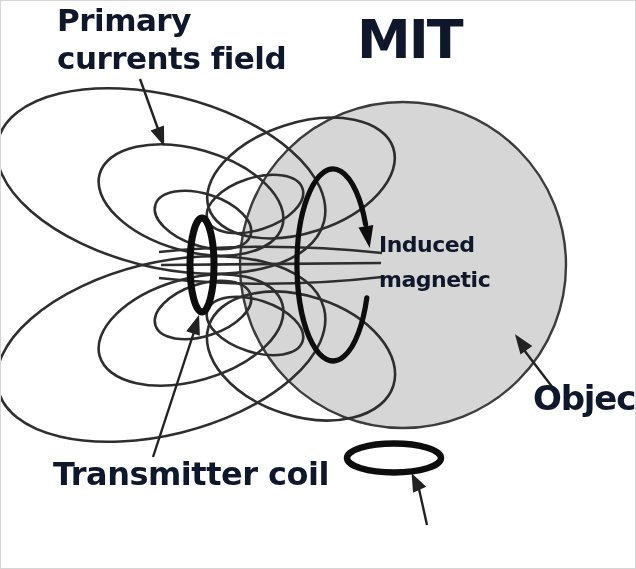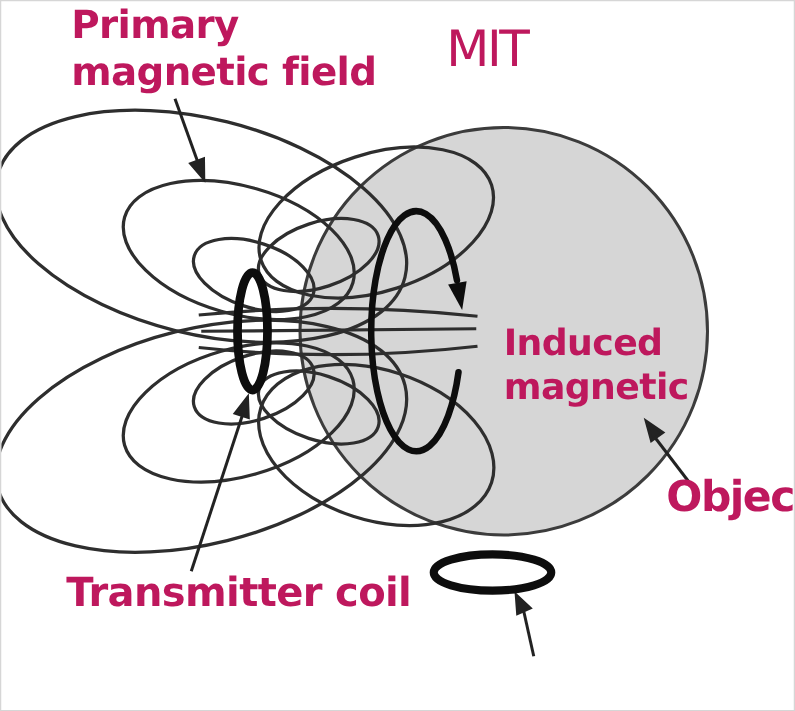--- a/index.html
+++ b/index.html
@@ -7,24 +7,24 @@
     position:relative;
     width:636px;height:569px;
     background:#ffffff;
     overflow:hidden;
     font-family:"DejaVu Sans","Liberation Sans",sans-serif;
     color:#1b1b1b;
     box-sizing:border-box;
     border:1px solid #d6d6d6;
   }
   #diagram-svg{position:absolute;left:0;top:0;}
-  .lbl{position:absolute;font-weight:600;color:#be185d;white-space:nowrap;}
+  .lbl{position:absolute;font-weight:600;color:#0f172a;white-space:nowrap;}
   .lbl-primary{left:56px;top:0px;font-size:31px;line-height:38px;letter-spacing:-0.5px;}
-  .lbl-mit{left:356px;top:10px;font-size:40px;font-weight:400;letter-spacing:-2px;line-height:58px;}
-  .lbl-induced{left:402px;top:226px;font-size:29px;line-height:35px;letter-spacing:-0.5px;margin-top:30px;}
+  .lbl-mit{left:356px;top:10px;font-size:54px;font-weight:700;letter-spacing:-2px;line-height:58px;}
+  .lbl-induced{left:378px;top:226px;font-size:22px;line-height:35px;letter-spacing:-0.5px;}
   .lbl-transmitter{left:52px;top:454px;font-size:32px;letter-spacing:-0.5px;line-height:38px;text-align:right;}
   .lbl-object{left:532px;top:377px;font-size:34px;letter-spacing:-1.2px;line-height:40px;}
   .lbl-receiver{left:366px;top:517px;font-size:34px;letter-spacing:-1px;line-height:40px;}
   .lbl span{display:block;}
 </style>
 </head>
 <body>
 
 <div id="stage">
 
@@ -73,21 +73,21 @@
     <g>
       <path d="M 365.8 296.8 A 36 96 0 1 1 364.6 223.4" fill="none" stroke="#0d0d0d" stroke-width="5.2" stroke-linecap="round"></path>
       <polygon points="368.7,247 372.3,224 357.5,226.6" fill="#0d0d0d"></polygon>
     </g>
 
     <ellipse cx="393" cy="457" rx="47" ry="14.5" fill="none" stroke="#0d0d0d" stroke-width="6.5"></ellipse>
   </svg>
 
   <div class="lbl lbl-primary">
     <span>Primary</span>
-    <span>magnetic field</span>
+    <span>currents field</span>
   </div>
 
   <div class="lbl lbl-mit">MIT</div>
 
   <div class="lbl lbl-induced">
     <span>Induced</span>
     <span>magnetic</span>
   </div>
 
   <div class="lbl lbl-object">Object</div>

